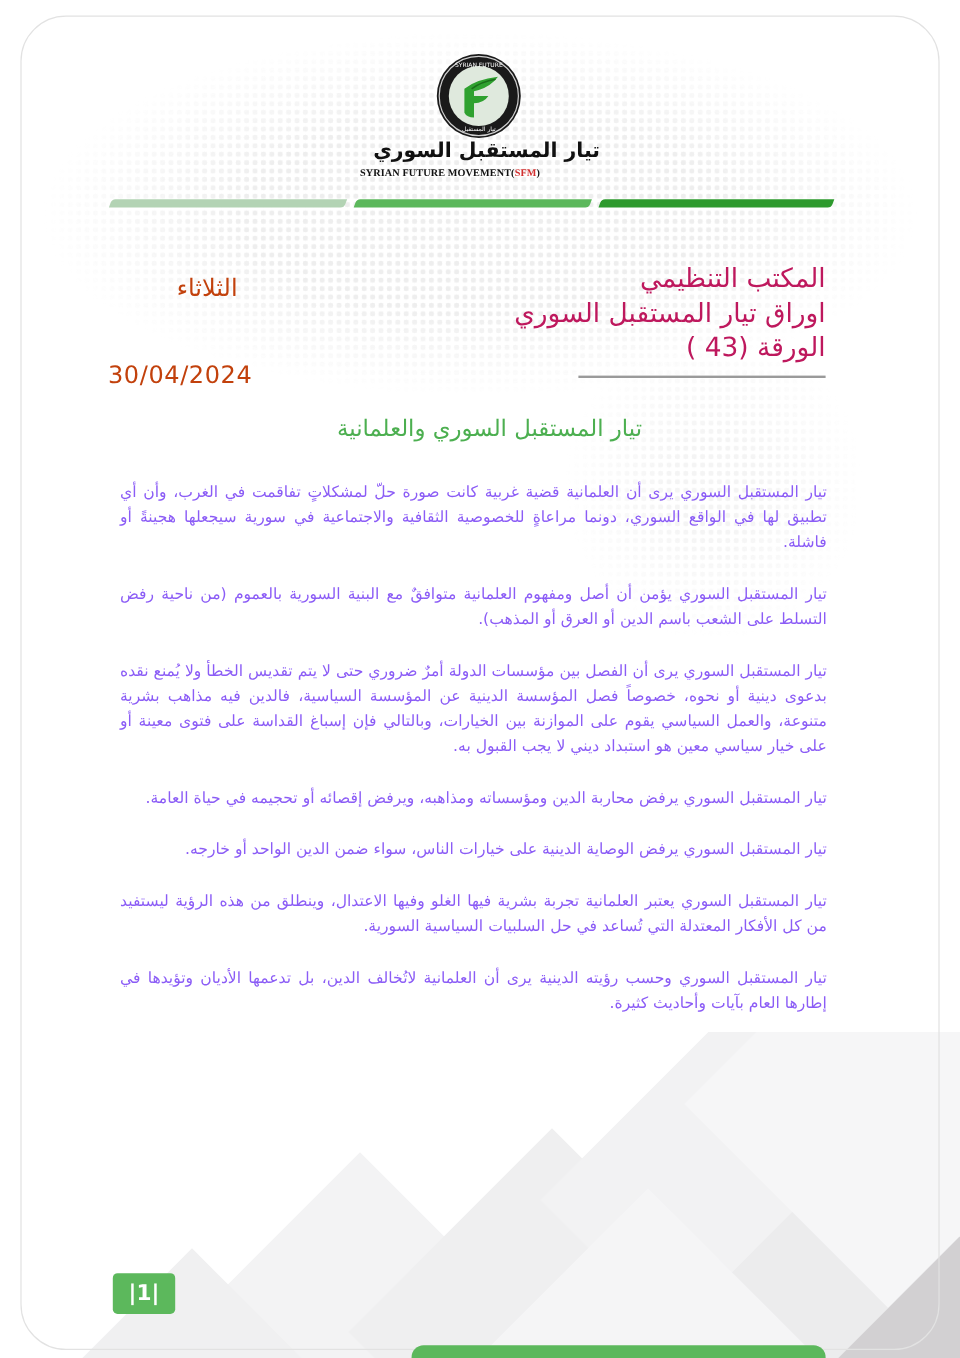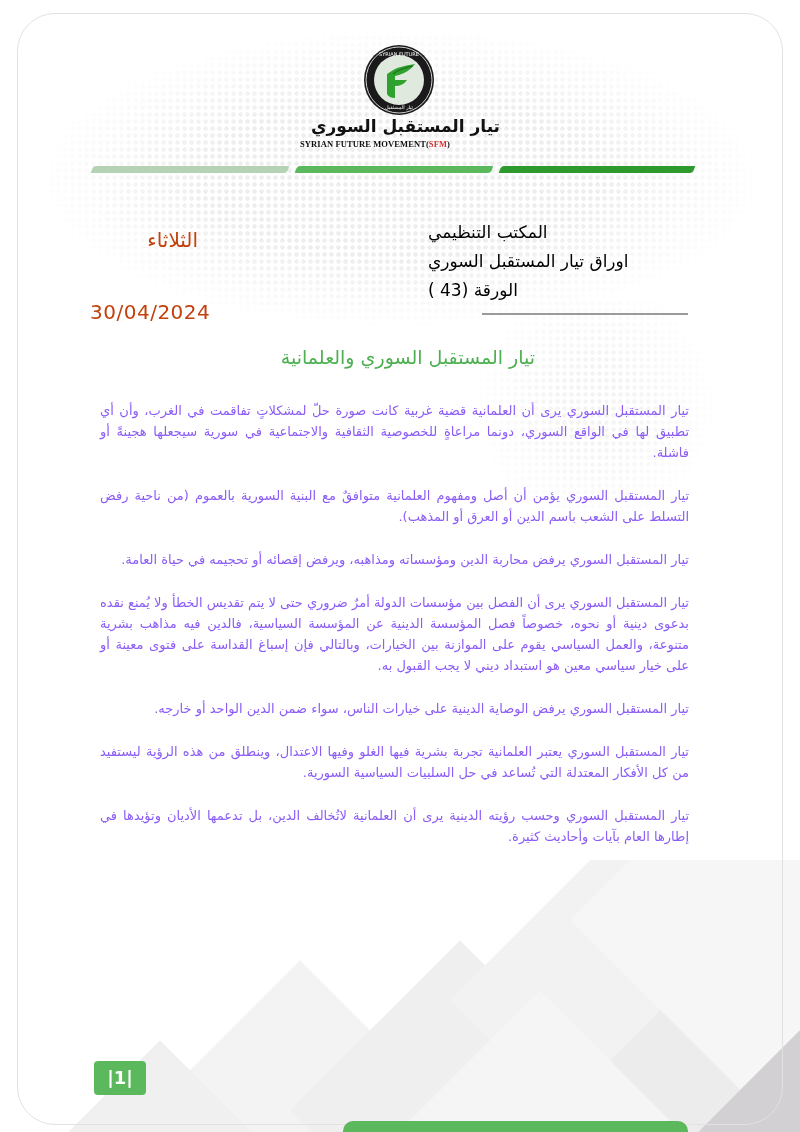--- a/index.html
+++ b/index.html
@@ -54,22 +54,22 @@
     font-family: "Liberation Serif", serif;
   }
   .logo-en .sfm { color: #d32f2f; }
 
   .bar { position: absolute; top: 166px; height: 7px; border-radius: 3px 0 3px 0; transform: skewX(-20deg); }
   .bar.b1 { left: 92px; width: 196px; background: #b3d3b4; }
   .bar.b2 { left: 296px; width: 196px; background: #5cb85c; }
   .bar.b3 { left: 500px; width: 194px; background: #2e9a2e; }
 
   .org-block {
-    position: absolute; right: 112px; top: 218px; width: 260px; direction: rtl; text-align: left;
-    font-size: 17px; line-height: 29px; color: #000000;
+    position: absolute; right: 112px; top: 218px; width: 260px; direction: rtl; text-align: right;
+    font-size: 22px; line-height: 29px; color: #be185d;
   }
   .org-rule { position: absolute; left: 482px; top: 313px; width: 206px; height: 2px; background: #9a9a9a; }
 
   .date-block {
     position: absolute; left: 90px; top: 226px; width: 108px; direction: rtl; text-align: right;
     font-size: 20px; line-height: 28px; color: #c2410c;
   }
   .date-block .date { direction: ltr; text-align: right; letter-spacing: 0.5px; margin-top: 44px; }
 
   .doc-title {
@@ -142,22 +142,22 @@
   <div class="date-block">
     <div>الثلاثاء</div>
     <div class="date">30/04/2024</div>
   </div>
 
   <div class="doc-title">تيار المستقبل السوري والعلمانية</div>
 
   <div class="body-text">
     <p>تيار المستقبل السوري يرى أن العلمانية قضية غربية كانت صورة حلّ لمشكلاتٍ تفاقمت في الغرب، وأن أي تطبيق لها في الواقع السوري، دونما مراعاةٍ للخصوصية الثقافية والاجتماعية في سورية سيجعلها هجينةً أو فاشلة.</p>
     <p>تيار المستقبل السوري يؤمن أن أصل ومفهوم العلمانية متوافقٌ مع البنية السورية بالعموم (من ناحية رفض التسلط على الشعب باسم الدين أو العرق أو المذهب).</p>
+    <p>تيار المستقبل السوري يرى أن الفصل بين مؤسسات الدولة أمرٌ ضروري حتى لا يتم تقديس الخطأ ولا يُمنع نقده بدعوى دينية أو نحوه، خصوصاً فصل المؤسسة الدينية عن المؤسسة السياسية، فالدين فيه مذاهب بشرية متنوعة، والعمل السياسي يقوم على الموازنة بين الخيارات، وبالتالي فإن إسباغ القداسة على فتوى معينة أو على خيار سياسي معين هو استبداد ديني لا يجب القبول به.</p>
     <p>تيار المستقبل السوري يرفض محاربة الدين ومؤسساته ومذاهبه، ويرفض إقصائه أو تحجيمه في حياة العامة.</p>
-    <p>تيار المستقبل السوري يرى أن الفصل بين مؤسسات الدولة أمرٌ ضروري حتى لا يتم تقديس الخطأ ولا يُمنع نقده بدعوى دينية أو نحوه، خصوصاً فصل المؤسسة الدينية عن المؤسسة السياسية، فالدين فيه مذاهب بشرية متنوعة، والعمل السياسي يقوم على الموازنة بين الخيارات، وبالتالي فإن إسباغ القداسة على فتوى معينة أو على خيار سياسي معين هو استبداد ديني لا يجب القبول به.</p>
     <p>تيار المستقبل السوري يرفض الوصاية الدينية على خيارات الناس، سواء ضمن الدين الواحد أو خارجه.</p>
     <p>تيار المستقبل السوري يعتبر العلمانية تجربة بشرية فيها الغلو وفيها الاعتدال، وينطلق من هذه الرؤية ليستفيد من كل الأفكار المعتدلة التي تُساعد في حل السلبيات السياسية السورية.</p>
     <p>تيار المستقبل السوري وحسب رؤيته الدينية يرى أن العلمانية لاتُخالف الدين، بل تدعمها الأديان وتؤيدها في إطارها العام بآيات وأحاديث كثيرة.</p>
   </div>
 
   <div class="page-num">|1|</div>
   <div class="footer-bar"></div>
 </div>
 
 </body></html>

